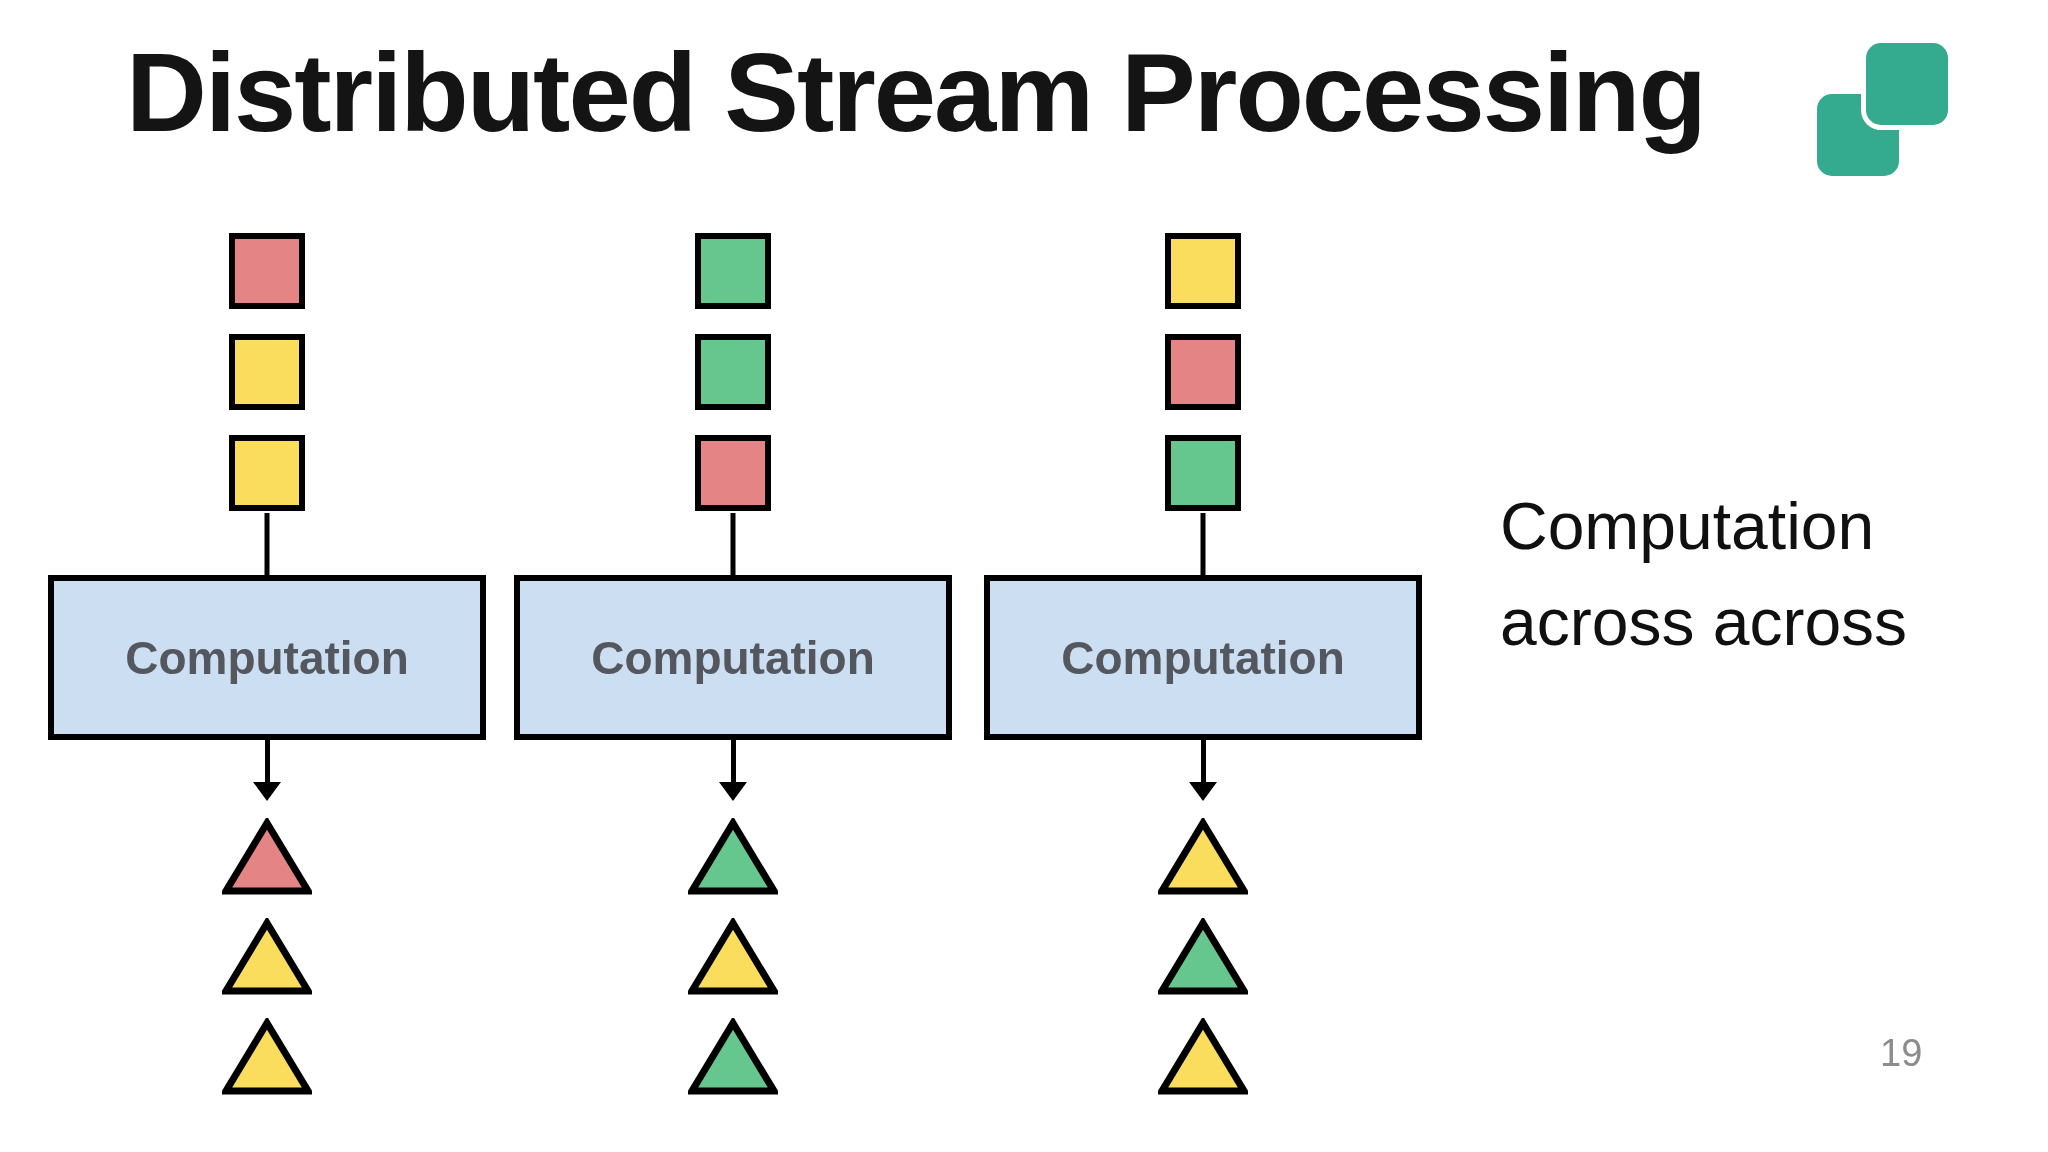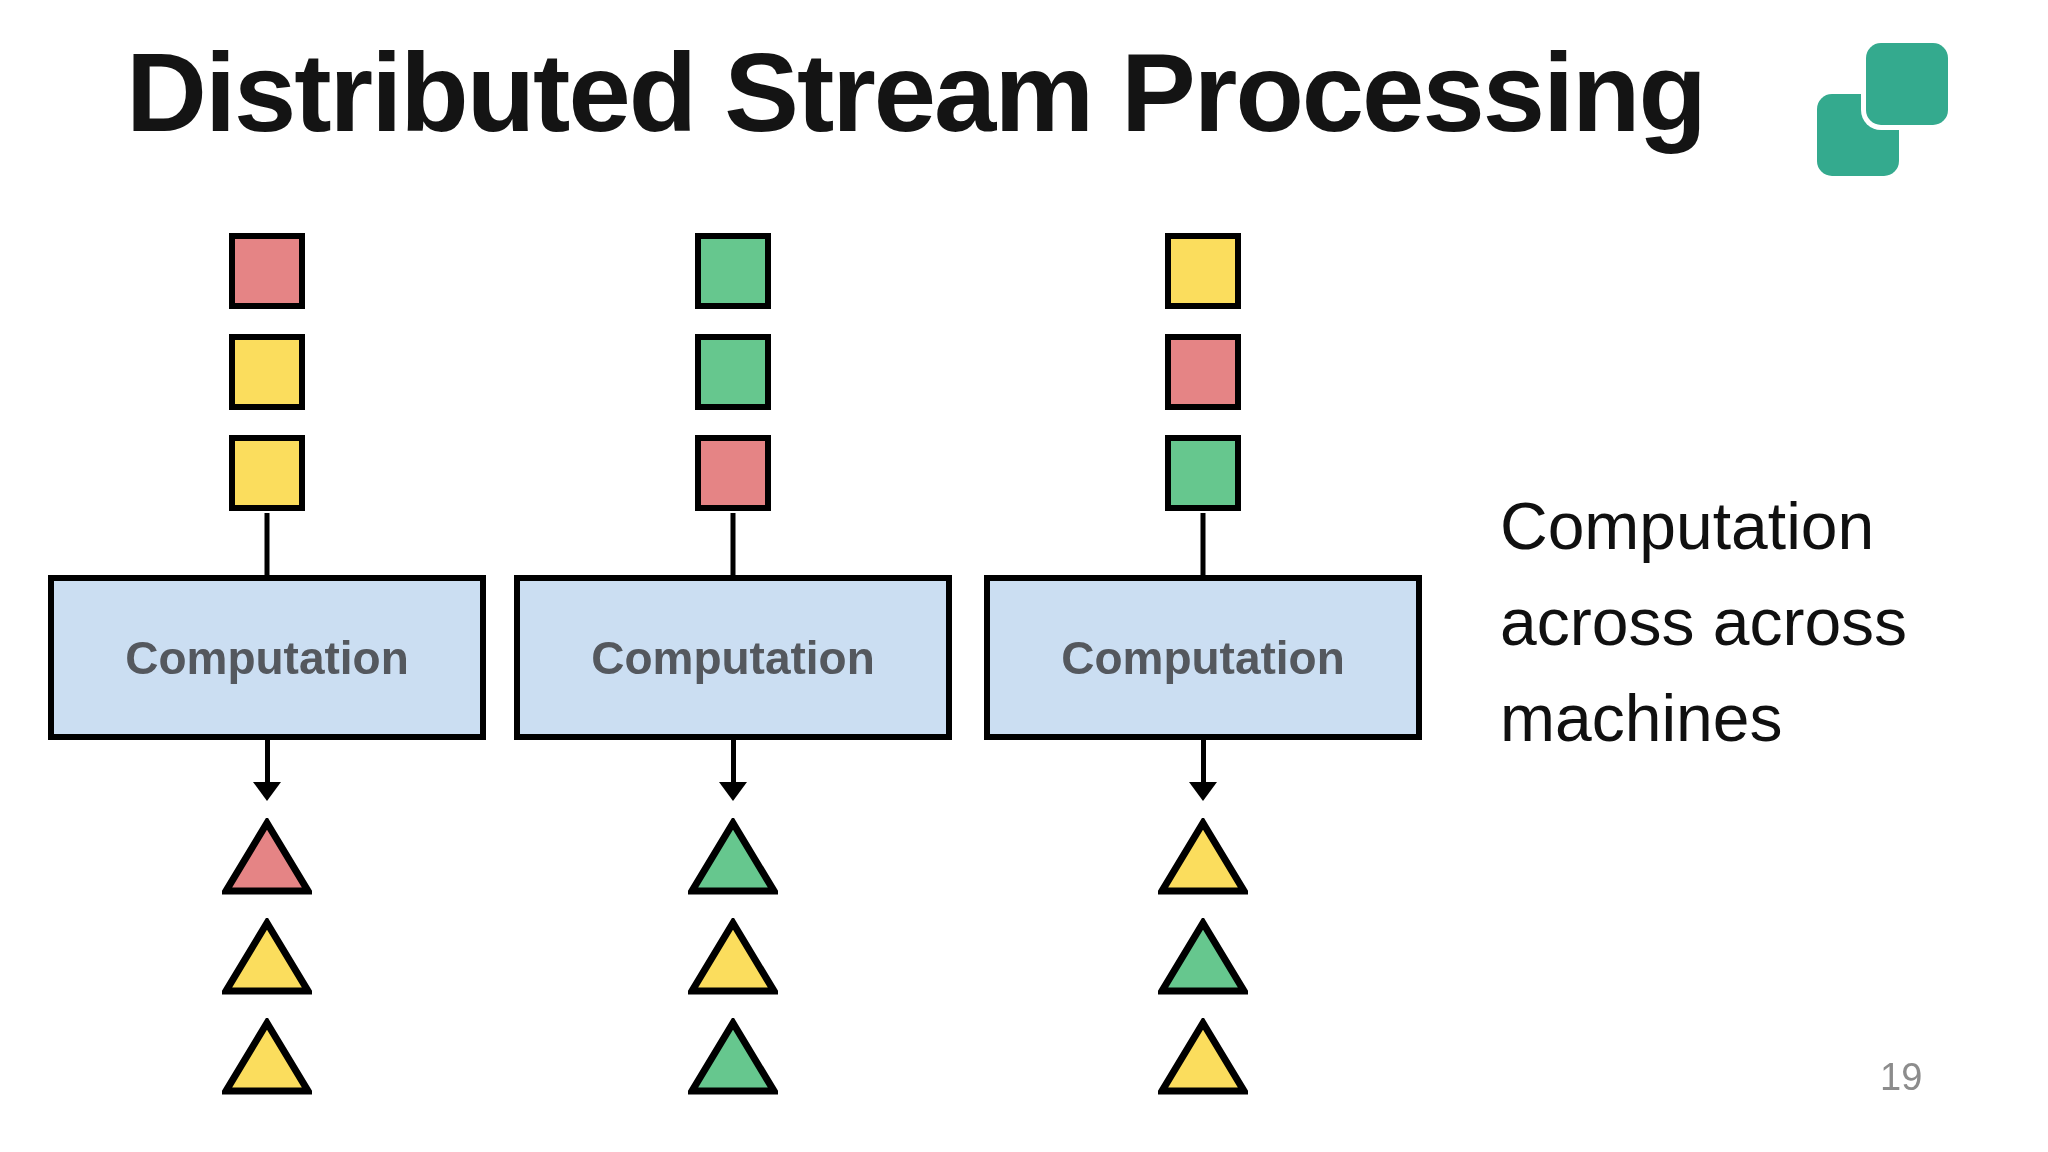--- a/index.html
+++ b/index.html
@@ -133,21 +133,21 @@
     font-weight: 400;
     color: #101010;
     line-height: 96px;
     white-space: nowrap;
   }
 
   
   .page-number {
     position: absolute;
     left: 1880px;
-    top: 1056px;
+    top: 1032px;
     font-size: 38px;
     color: #8C8C8C;
   }
 </style>
 </head>
 <body>
 
 <div class="slide">
 
   <div class="title">Distributed Stream Processing</div>
@@ -234,18 +234,17 @@
         </svg>
       <svg class="triangle-svg" viewBox="0 0 90 78">
           <polygon points="45,5 86,73 4,73" style="fill: rgb(251, 221, 93);"></polygon>
         </svg>
     </div>
   </div>
 
   <div class="side-note">
     <div>Computation</div>
     <div>across across</div>
-    <div>machines</div>
   </div>
 
   <div class="page-number">19</div>
 
 </div>
 
 </body></html>

